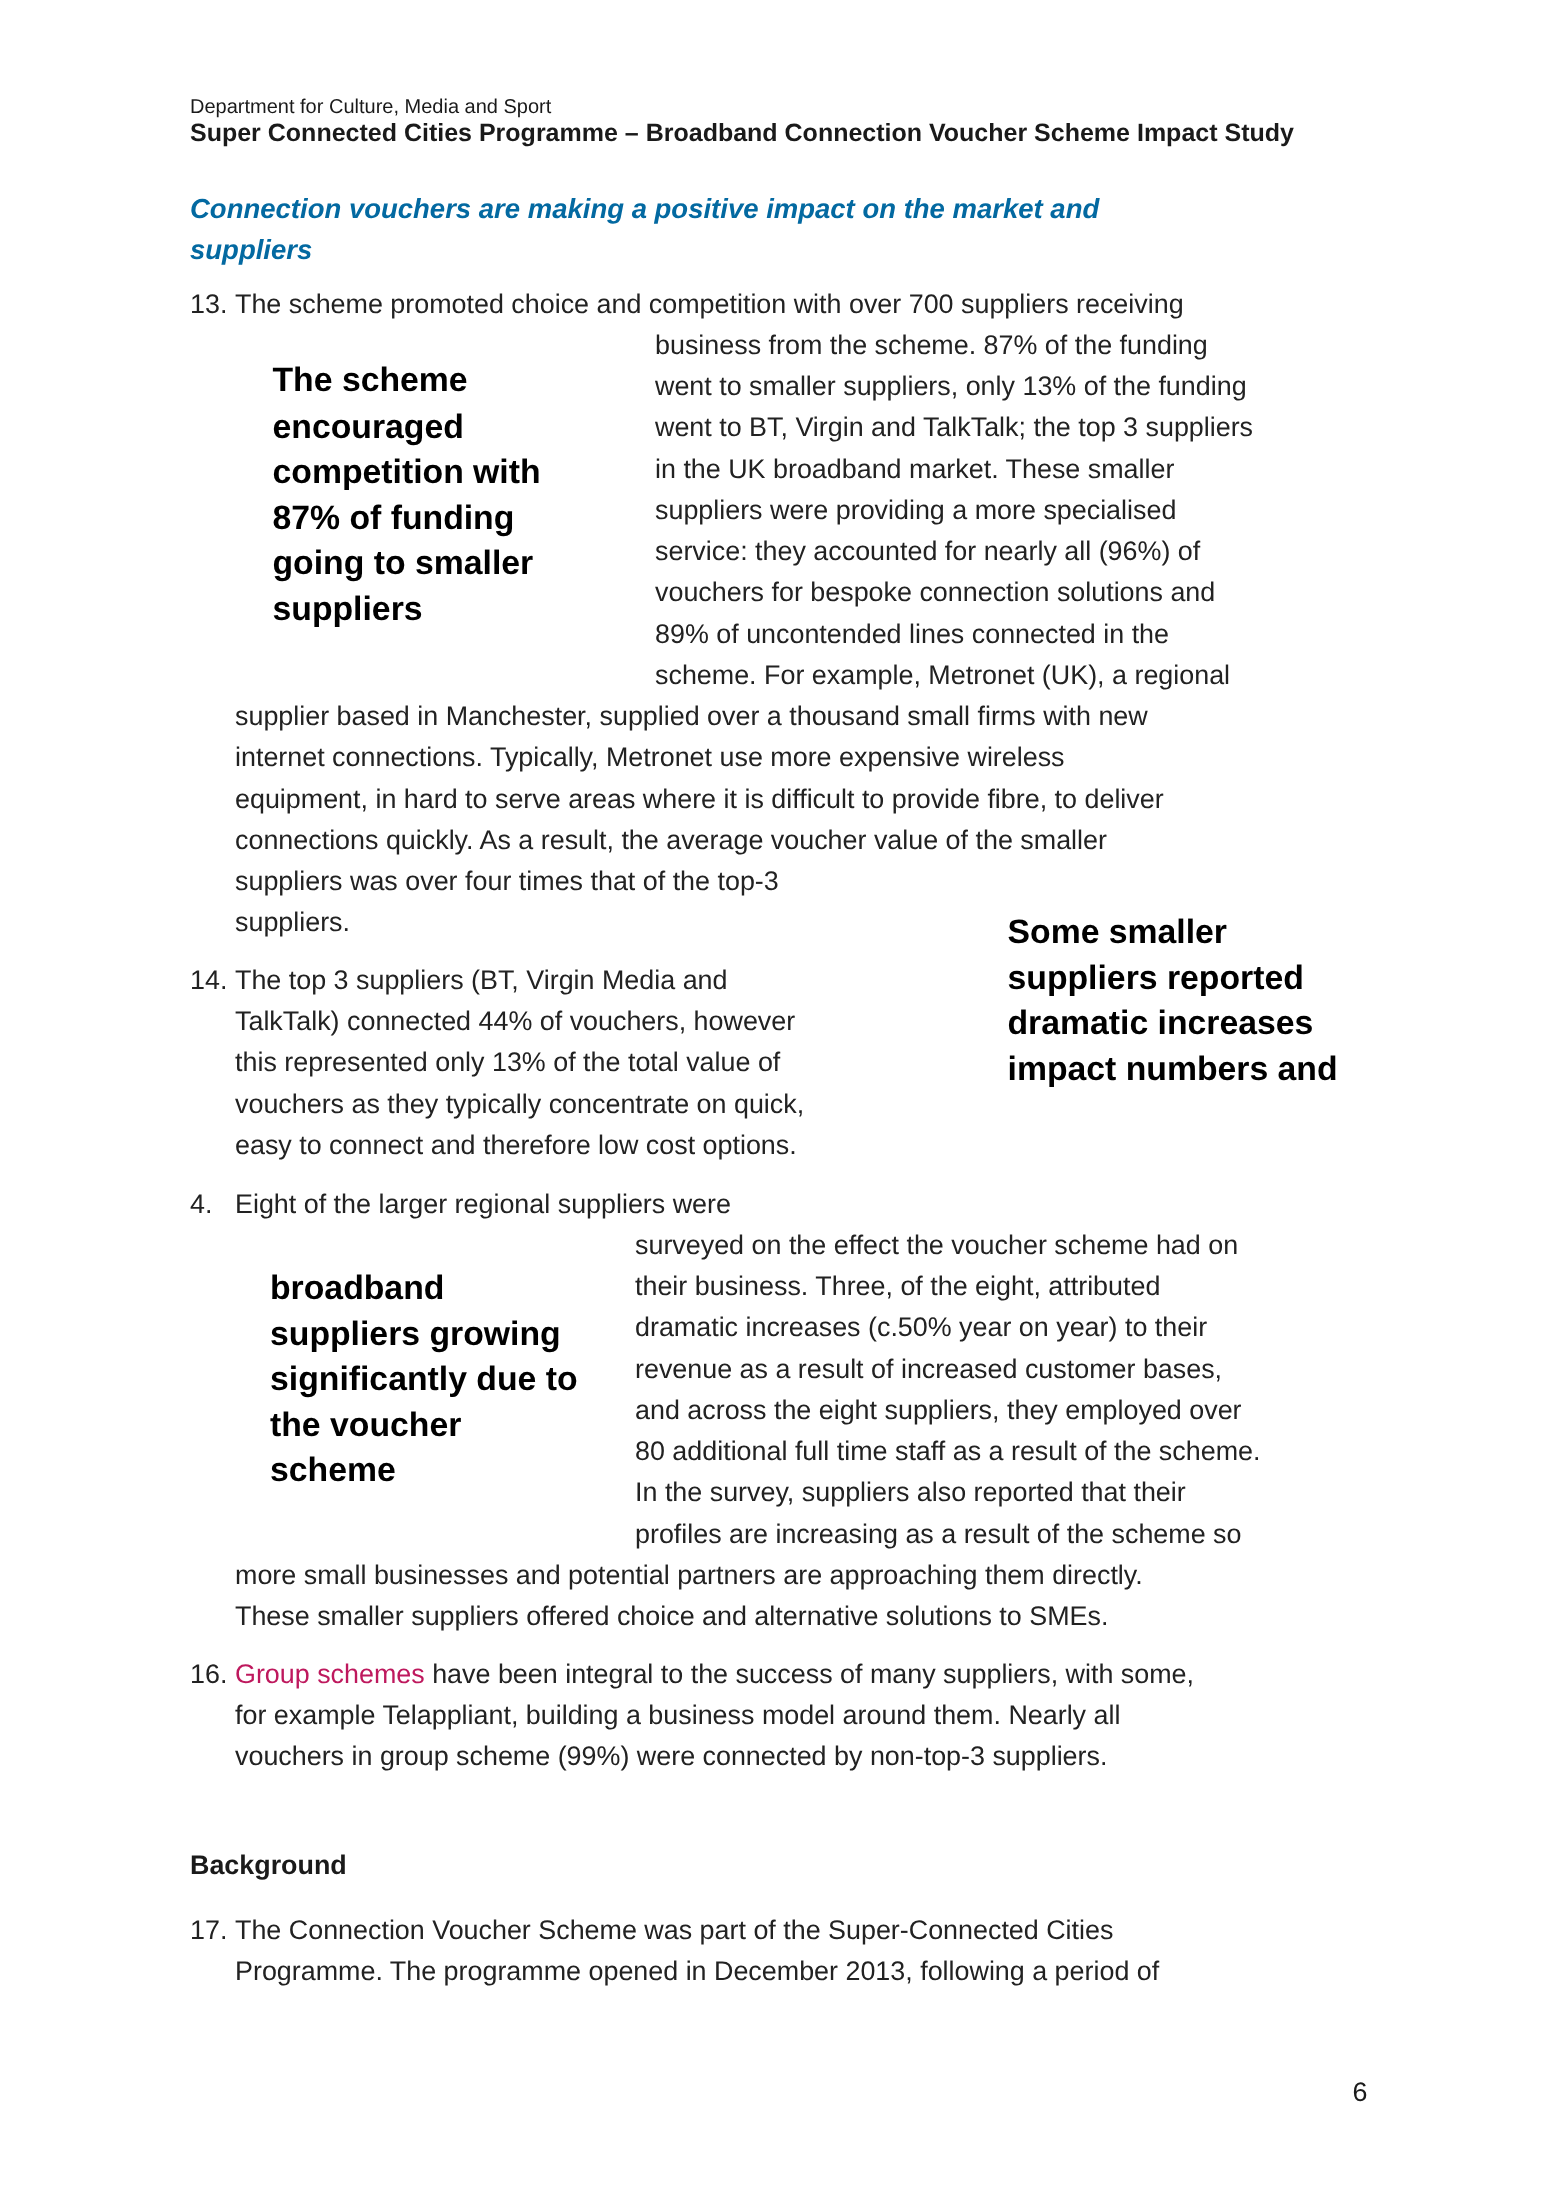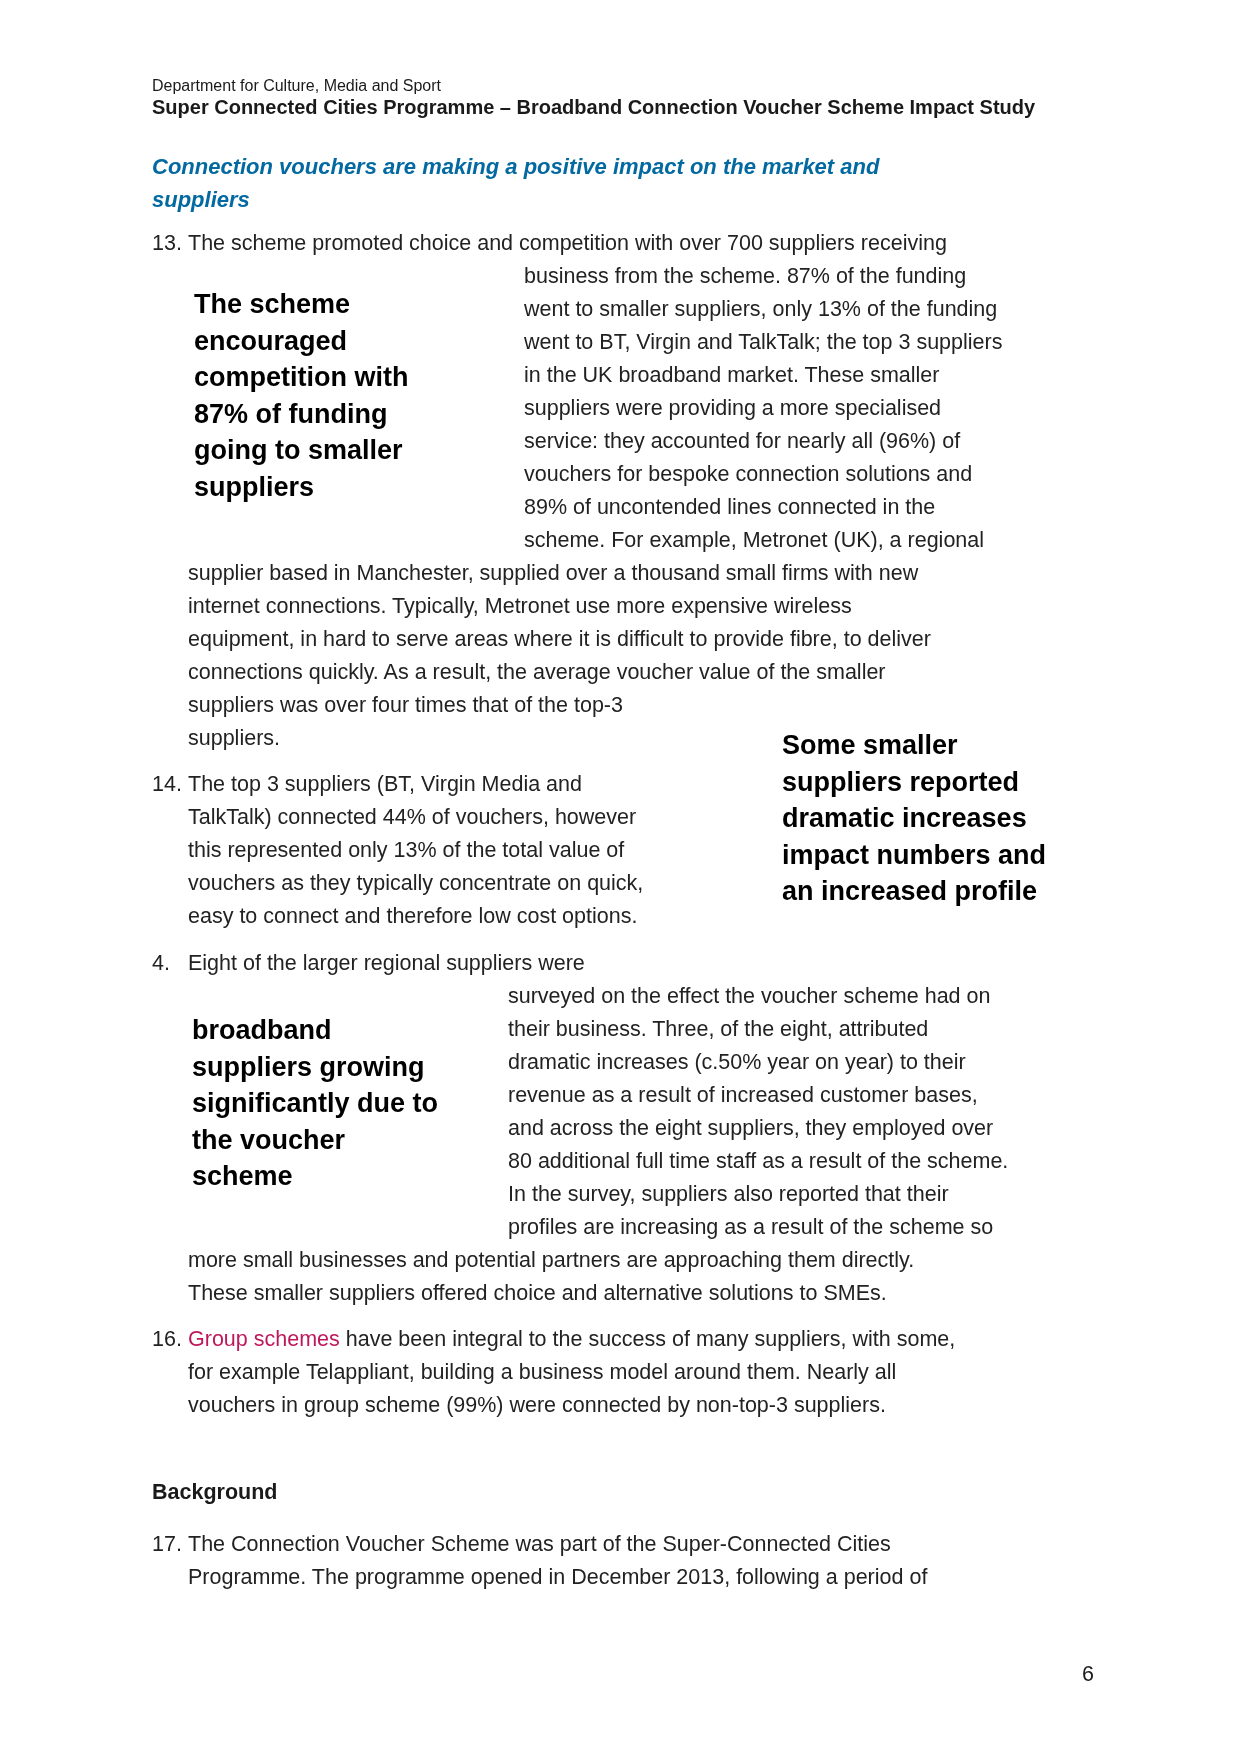--- a/index.html
+++ b/index.html
@@ -4,21 +4,21 @@
 <style>
   html, body { margin: 0; padding: 0; background: #ffffff; }
   body { width: 1240px; height: 1754px; position: relative; font-family: "Liberation Sans", sans-serif; color: #1a1a1a; overflow: hidden; }
   .abs { position: absolute; }
   .hdr1 { left: 152px; top: 76px; font-size: 16px; line-height: 20px; }
   .hdr2 { left: 152px; top: 97px; font-size: 20px; line-height: 20px; font-weight: bold; }
   .section-title { left: 152px; top: 150px; width: 860px; font-size: 22px; line-height: 33px; font-style: italic; font-weight: bold; color: #0369a1; }
   .line { position: absolute; font-size: 21.5px; line-height: 33px; white-space: nowrap; color: #222; }
   .num { position: absolute; font-size: 21.5px; line-height: 33px; color: #222; }
   .pull { position: absolute; font-size: 27px; line-height: 36.5px; font-weight: bold; color: #000; }
-  .pull div { white-space: nowrap; }
+  .pull div { white-space: nowrap; margin-left: 24px; }
   .bg-head { left: 152px; top: 1478px; font-size: 21.5px; font-weight: bold; line-height: 28px; }
   .pagenum { left: 1082px; top: 1660px; font-size: 21.5px; line-height: 28px; }
   .emph { color: #be185d; }
 </style>
 </head>
 <body>
 
 <div class="abs hdr1">Department for Culture, Media and Sport</div>
 <div class="abs hdr2">Super Connected Cities Programme – Broadband Connection Voucher Scheme Impact Study</div>
 
@@ -63,21 +63,20 @@
   <span class="line" style="left:188px; top:834px;">this represented only 13% of the total value of</span>
   <span class="line" style="left:188px; top:867px;">vouchers as they typically concentrate on quick,</span>
   <span class="line" style="left:188px; top:900px;">easy to connect and therefore low cost options.</span>
 </div>
 
 <div class="pull" style="left:782px; top:727px;">
   <div>Some smaller</div>
   <div>suppliers reported</div>
   <div>dramatic increases</div>
   <div>impact numbers and</div>
-  <div>an increased profile</div>
 </div>
 
 <div>
   <span class="num" style="left:152px; top:947px;">4.</span>
   <span class="line" style="left:188px; top:947px;">Eight of the larger regional suppliers were</span>
   <span class="line" style="left:508px; top:980px;">surveyed on the effect the voucher scheme had on</span>
   <span class="line" style="left:508px; top:1013px;">their business.  Three, of the eight, attributed</span>
   <span class="line" style="left:508px; top:1046px;">dramatic increases (c.50% year on year) to their</span>
   <span class="line" style="left:508px; top:1079px;">revenue as a result of increased customer bases,</span>
   <span class="line" style="left:508px; top:1112px;">and across the eight suppliers, they employed over</span>

